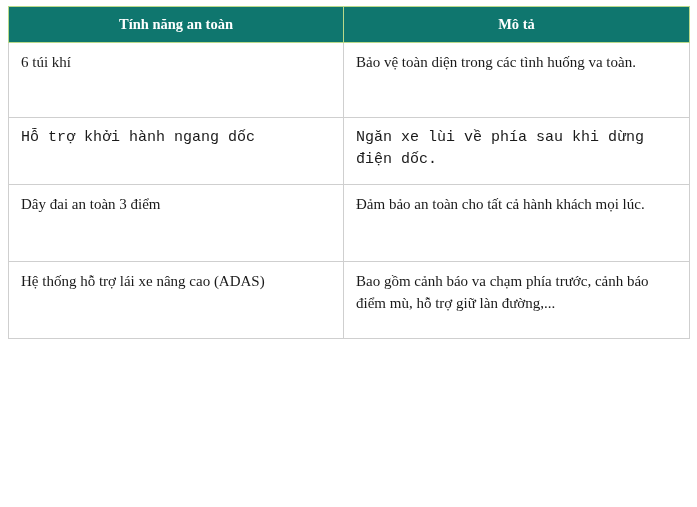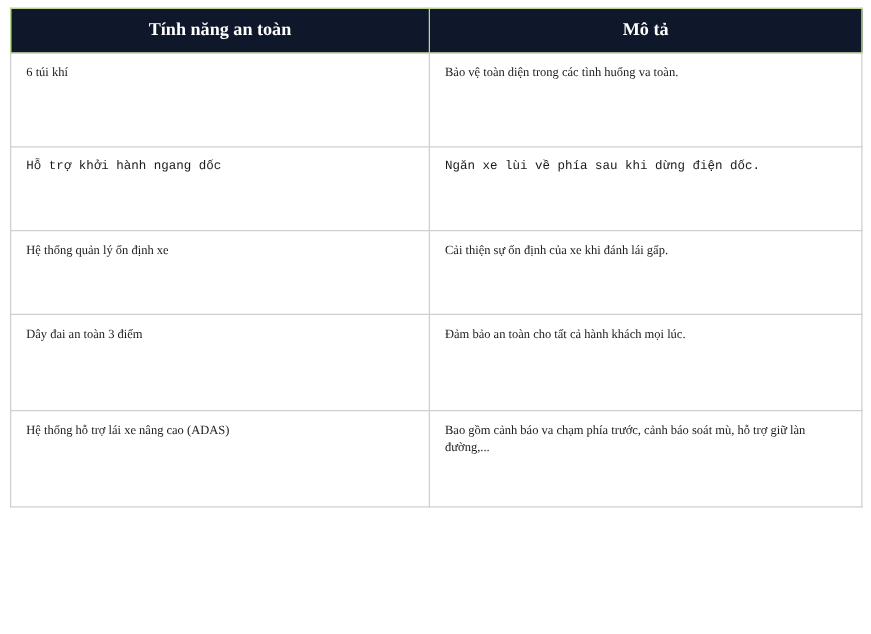--- a/index.html
+++ b/index.html
@@ -21,32 +21,32 @@
   }
   table.safety-table {
     border-collapse: collapse;
     width: 681px;
     table-layout: fixed;
   }
   table.safety-table col.col-feature { width: 335px; }
   table.safety-table col.col-desc { width: 346px; }
 
   table.safety-table thead th {
-    background: #0f172a;
+    background: #0f766e;
     color: #ffffff;
     font-weight: bold;
     font-size: 14.5px;
     text-align: center;
     padding: 8px 6px;
     border: 1px solid #b9d98a;
     line-height: 1.3;
   }
   table.safety-table tbody td {
     border: 1px solid #cfcfcf;
-    font-size: 10px;
+    font-size: 15px;
     line-height: 1.45;
     padding: 9px 10px;
     vertical-align: top;
     color: #1a1a1a;
   }
   table.safety-table tbody tr td.cell-feature {
     padding-left: 12px;
   }
   table.safety-table tbody tr td.cell-desc {
     padding-left: 12px;
@@ -76,27 +76,23 @@
     </thead>
     <tbody>
       <tr class="r0">
         <td class="cell-feature">6 túi khí</td>
         <td class="cell-desc">Bảo vệ toàn diện trong các tình huống va toàn.</td>
       </tr>
       <tr class="r2">
         <td class="cell-feature">Hỗ trợ khởi hành ngang dốc</td>
         <td class="cell-desc">Ngăn xe lùi về phía sau khi dừng điện dốc.</td>
       </tr>
-      <tr class="r3">
-        <td class="cell-feature">Hệ thống quản lý ổn định xe</td>
-        <td class="cell-desc">Cải thiện sự ổn định của xe khi đánh lái gấp.</td>
-      </tr>
       <tr class="r4">
         <td class="cell-feature">Dây đai an toàn 3 điểm</td>
         <td class="cell-desc">Đảm bảo an toàn cho tất cả hành khách mọi lúc.</td>
       </tr>
       <tr class="r5">
         <td class="cell-feature">Hệ thống hỗ trợ lái xe nâng cao (ADAS)</td>
-        <td class="cell-desc">Bao gồm cảnh báo va chạm phía trước, cảnh báo soát mù, hỗ trợ giữ làn đường,...</td>
+        <td class="cell-desc">Bao gồm cảnh báo va chạm phía trước, cảnh báo điểm mù, hỗ trợ giữ làn đường,...</td>
       </tr>
     </tbody>
   </table>
 </div>
 
 </body></html>

